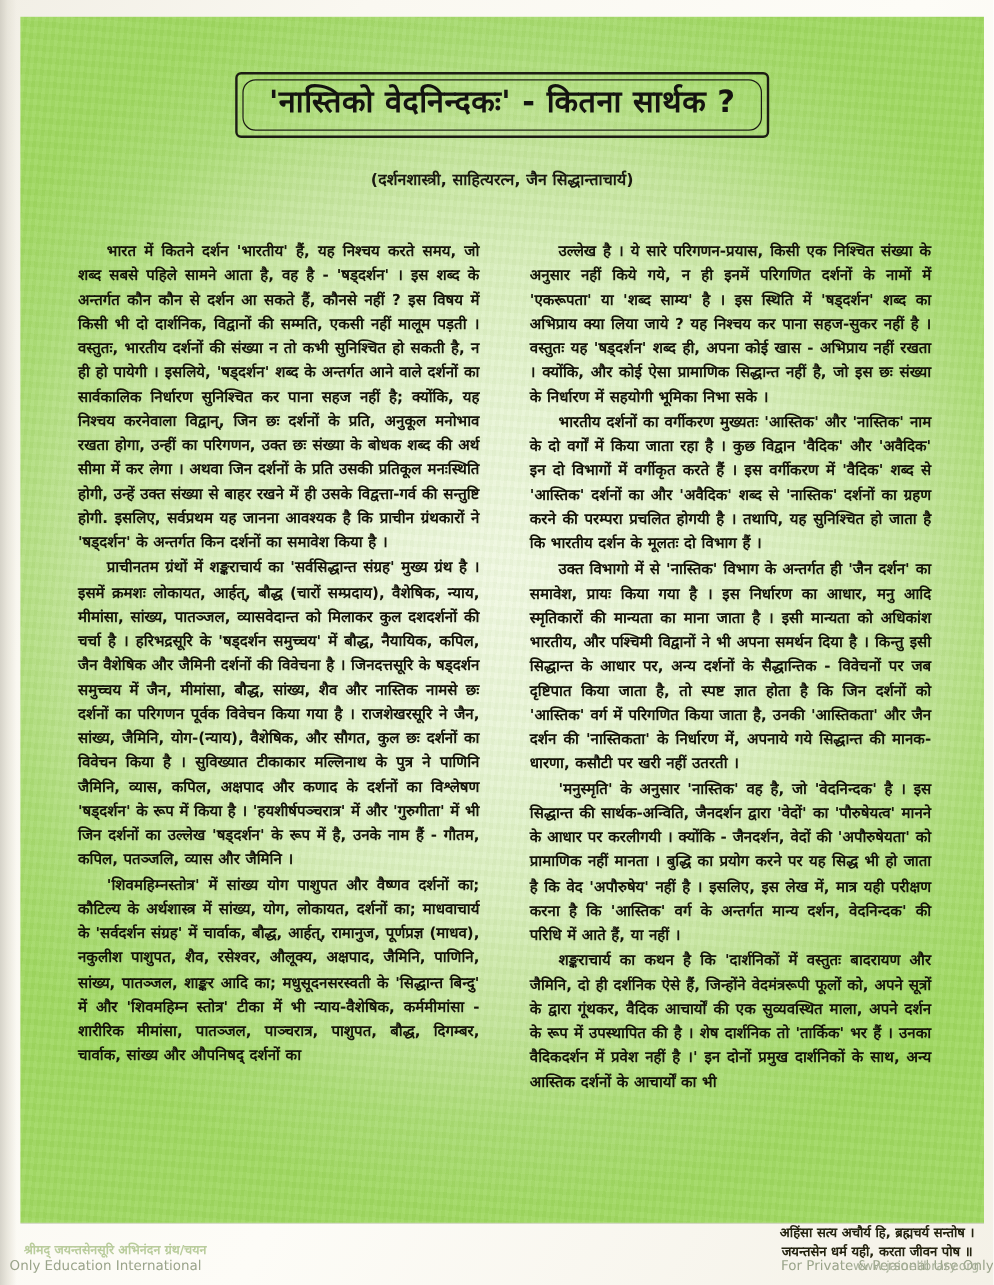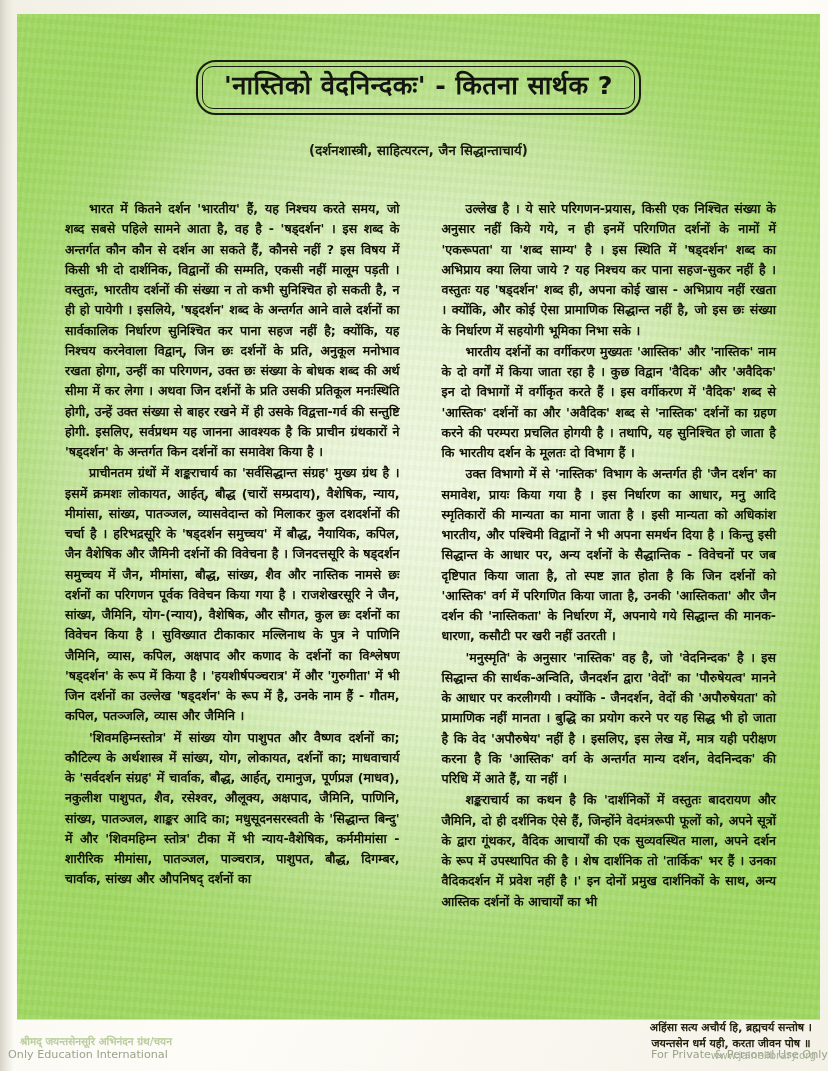--- a/index.html
+++ b/index.html
@@ -73,21 +73,21 @@
     position: absolute;
     left: 0;
     right: 0;
     top: 46px;
     text-align: center;
   }
   #title-box {
     display: inline-block;
     position: relative;
     border: 2.2px solid #1c1c14;
-    border-radius: 20px;
+    border-radius: 5px;
     padding: 6px 26px 11px 26px;
     background: transparent;
   }
   #title-box::before {
     content: "";
     position: absolute;
     left: 4px; right: 4px; top: 4px; bottom: 4px;
     border: 1.4px solid #1c1c14;
     border-radius: 11px;
     pointer-events: none;

